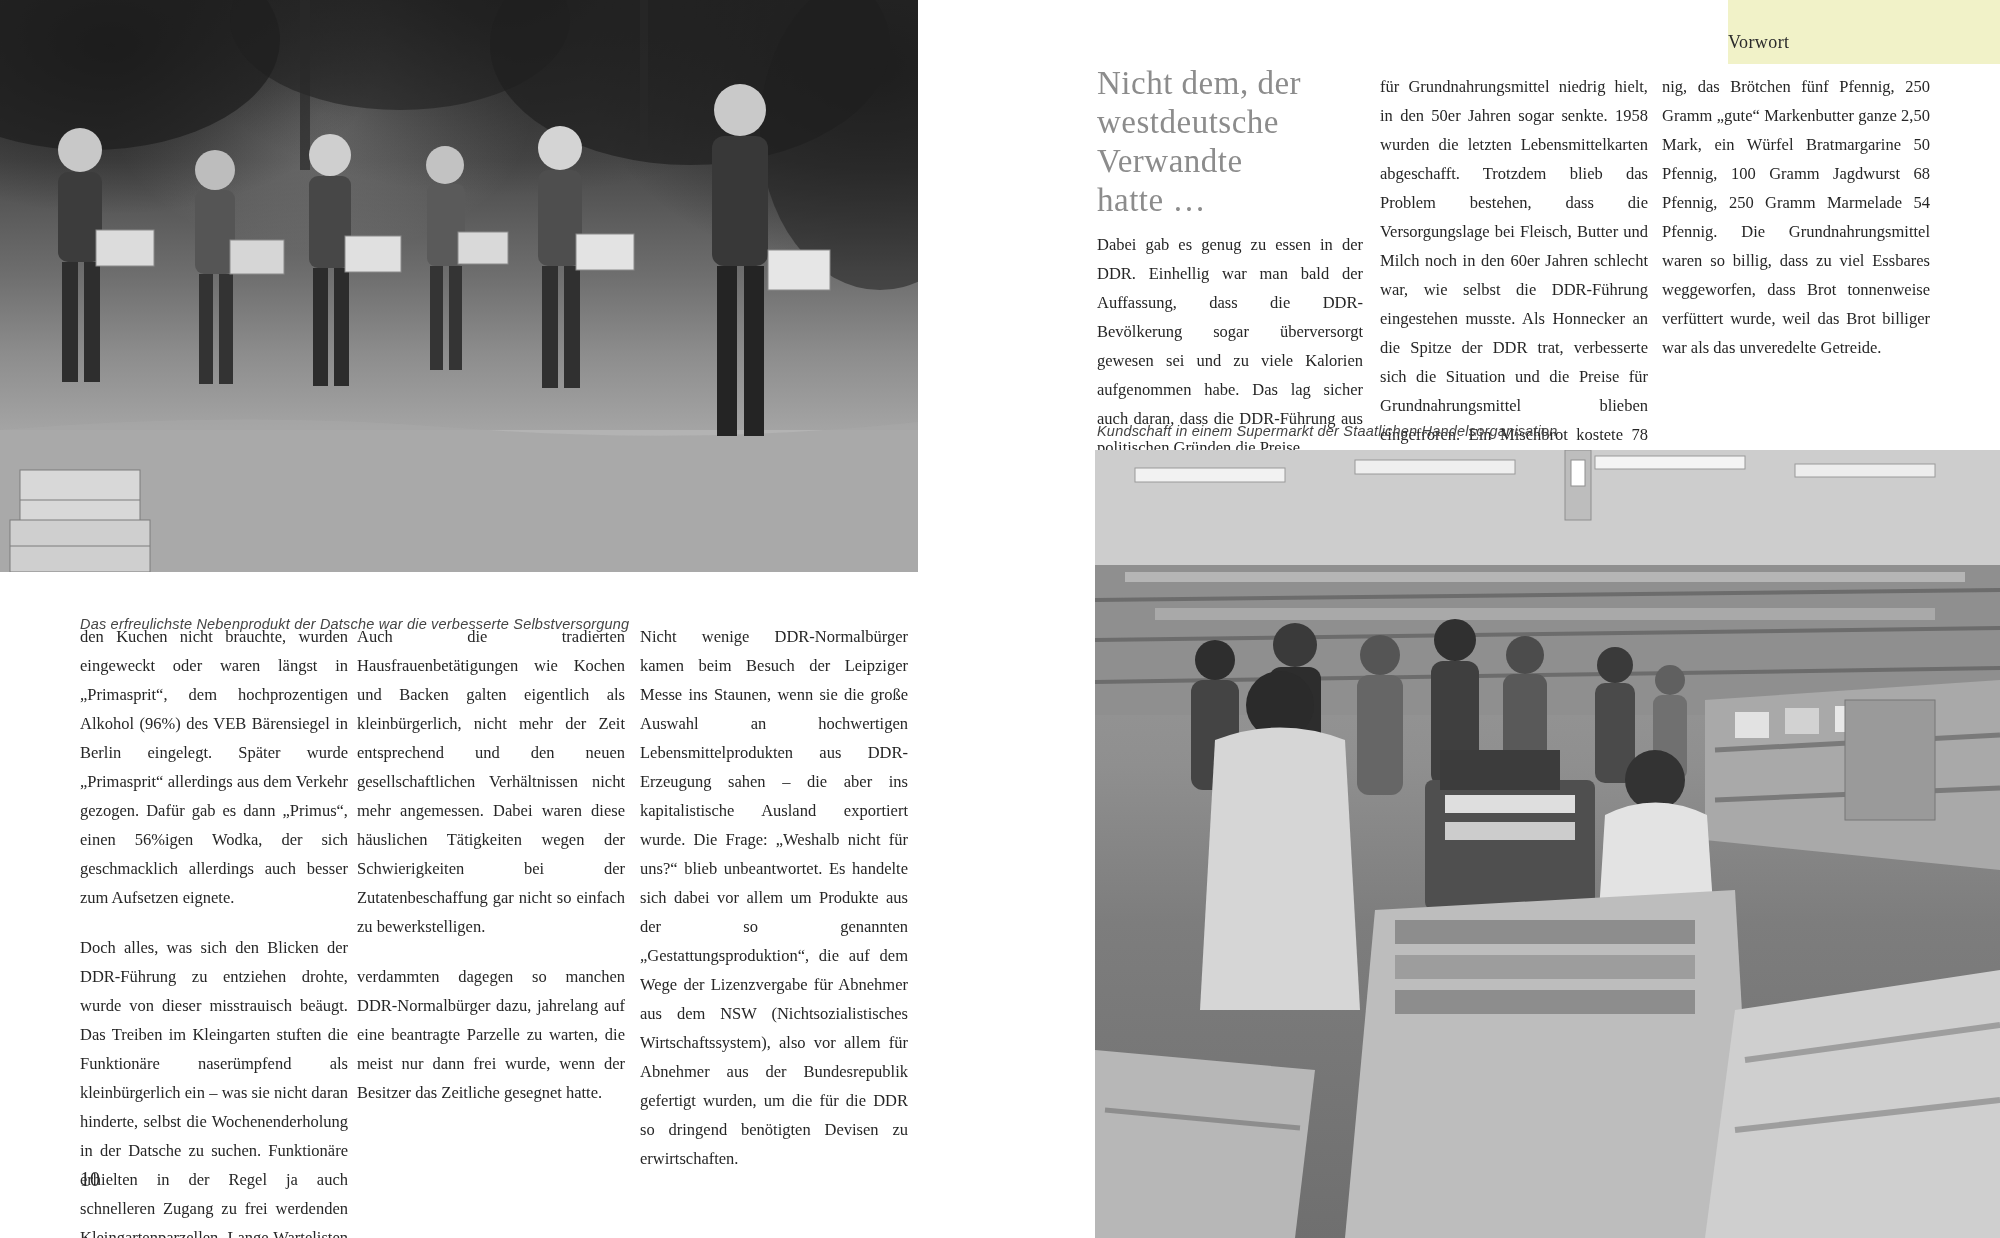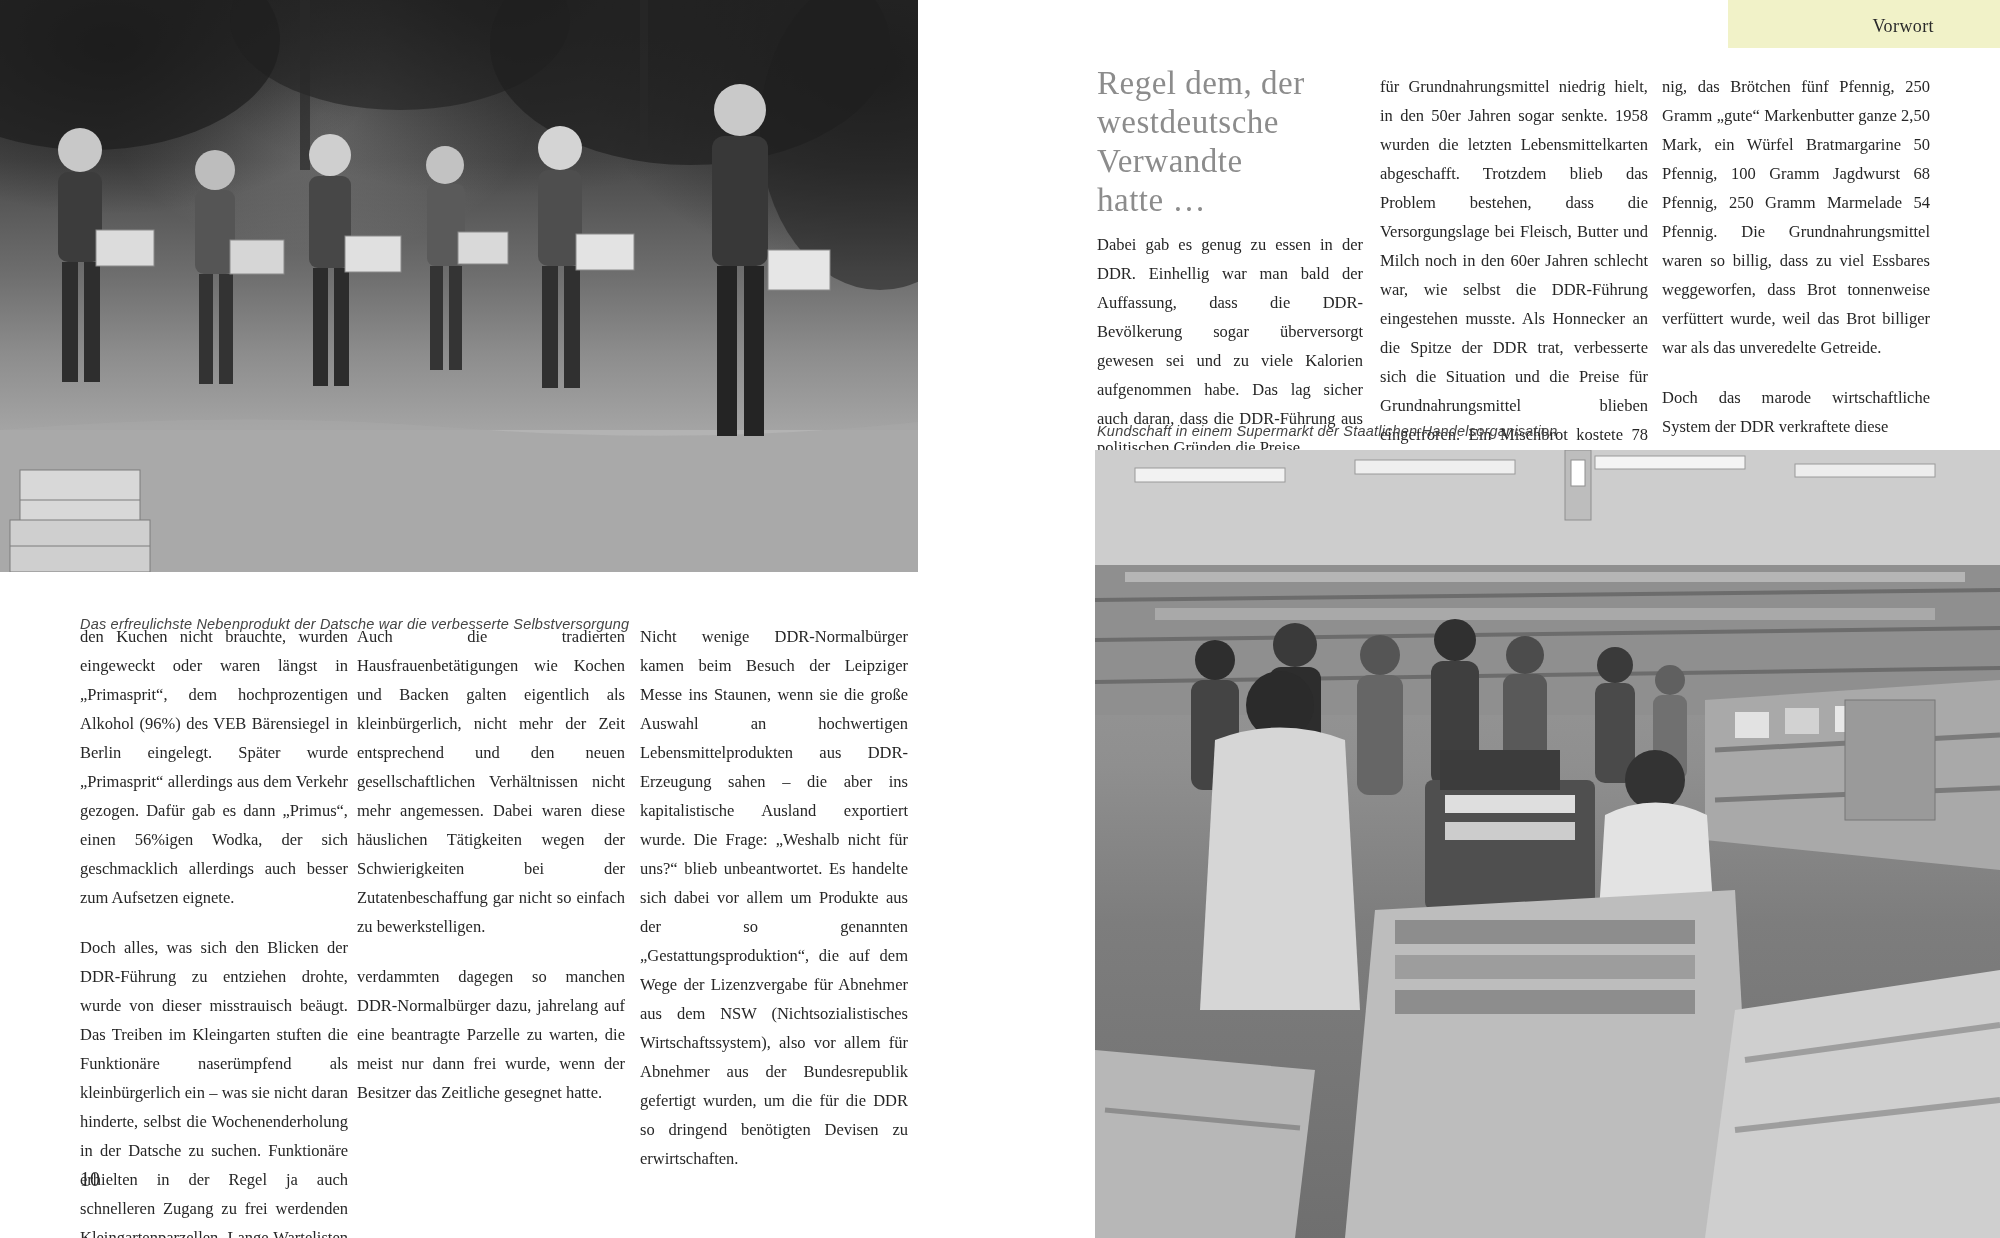--- a/index.html
+++ b/index.html
@@ -34,22 +34,22 @@
   .bodycol{
     width:268px;font-size:16.5px;line-height:29px;text-align:justify;color:#262626;
   }
   .bodycol p{margin:0 0 21px 0;}
   .bodycol p:last-child{margin-bottom:0;}
   .headline{
     font-size:33px;line-height:39px;color:#8c8c8c;font-weight:normal;
     white-space:pre-line;margin:0;letter-spacing:.5px;
   }
   #vorwort-box{
-    left:1728px;top:0;width:272px;height:48px;background:#f1f2c8;
-    display:flex;align-items:flex-end;justify-content:flex-end;
+    left:1728px;top:0;width:272px;height:64px;background:#f1f2c8;
+    display:flex;align-items:flex-end;justify-content:flex-start;
     padding:0 66px 11px 0;box-sizing:border-box;
   }
   #vorwort-box span{font-size:18px;color:#2a2a2a;letter-spacing:.4px;}
   #page-number{left:80px;top:1168px;font-size:20px;color:#2a2a2a;}
   #caption-left{left:80px;top:580px;width:760px;margin-top:36px;}
   #caption-right{left:1097px;top:423px;width:800px;}
   #l-col1{left:80px;top:622px;}
   #l-col2{left:357px;top:622px;}
   #l-col3{left:640px;top:622px;}
   #r-head{left:1097px;top:64px;width:290px;}
@@ -142,34 +142,33 @@
 <div id="l-col3" class="abs bodycol">
   <p>Nicht wenige DDR-Normalbürger kamen beim Besuch der Leipziger Messe ins Staunen, wenn sie die große Auswahl an hochwertigen Lebensmittelprodukten aus DDR-Erzeugung sahen – die aber ins kapitalistische Ausland exportiert wurde. Die Frage: „Weshalb nicht für uns?“ blieb unbeantwortet. Es handelte sich dabei vor allem um Produkte aus der so genannten „Gestattungsproduktion“, die auf dem Wege der Lizenzvergabe für Abnehmer aus dem NSW (Nichtsozialistisches Wirtschaftssystem), also vor allem für Abnehmer aus der Bundesrepublik gefertigt wurden, um die für die DDR so dringend benötigten Devisen zu erwirtschaften.</p>
 </div>
 
 <div id="page-number" class="abs">10</div>
 
 <div id="vorwort-box" class="abs">
   <span>Vorwort</span>
 </div>
 
-<h1 id="r-head" class="abs headline">Regel dem, der
+<h1 id="r-head" class="abs headline">Nicht dem, der
 westdeutsche
 Verwandte
 hatte …</h1>
 
 <div id="r-col1" class="abs bodycol">
   <p>Dabei gab es genug zu essen in der DDR. Einhellig war man bald der Auffassung, dass die DDR-Bevölkerung sogar überversorgt gewesen sei und zu viele Kalorien aufgenommen habe. Das lag sicher auch daran, dass die DDR-Führung aus politischen Gründen die Preise</p>
 </div>
 <div id="r-col2" class="abs bodycol">
   <p>für Grundnahrungsmittel niedrig hielt, in den 50er Jahren sogar senkte. 1958 wurden die letzten Lebensmittelkarten abgeschafft. Trotzdem blieb das Problem bestehen, dass die Versorgungslage bei Fleisch, Butter und Milch noch in den 60er Jahren schlecht war, wie selbst die DDR-Führung eingestehen musste. Als Honnecker an die Spitze der DDR trat, verbesserte sich die Situation und die Preise für Grundnahrungsmittel blieben eingefroren. Ein Mischbrot kostete 78 bzw. 93 Pfen-</p>
 </div>
 <div id="r-col3" class="abs bodycol">
   <p>nig, das Brötchen fünf Pfennig, 250 Gramm „gute“ Markenbutter ganze 2,50 Mark, ein Würfel Bratmargarine 50 Pfennig, 100 Gramm Jagdwurst 68 Pfennig, 250 Gramm Marmelade 54 Pfennig. Die Grundnahrungsmittel waren so billig, dass zu viel Essbares weggeworfen, dass Brot tonnenweise verfüttert wurde, weil das Brot billiger war als das unveredelte Getreide.</p>
-  <p>Doch das marode wirtschaftliche System der DDR verkraftete diese</p>
 </div>
 
 <div id="caption-right" class="abs caption">Kundschaft in einem Supermarkt der Staatlichen Handelsorganisation</div>
 
 <div id="photo-right" class="abs photo" role="img" aria-label="Schwarzweißfoto: Kundschaft und Kassiererin in einem Supermarkt">
   <svg viewBox="0 0 905 788" preserveAspectRatio="none">
 
     <g>
       <rect x="0" y="0" width="905" height="115" fill="#cdcdcd"></rect>
       <rect x="40" y="18" width="150" height="14" fill="#f2f2f2" stroke="#9a9a9a"></rect>

